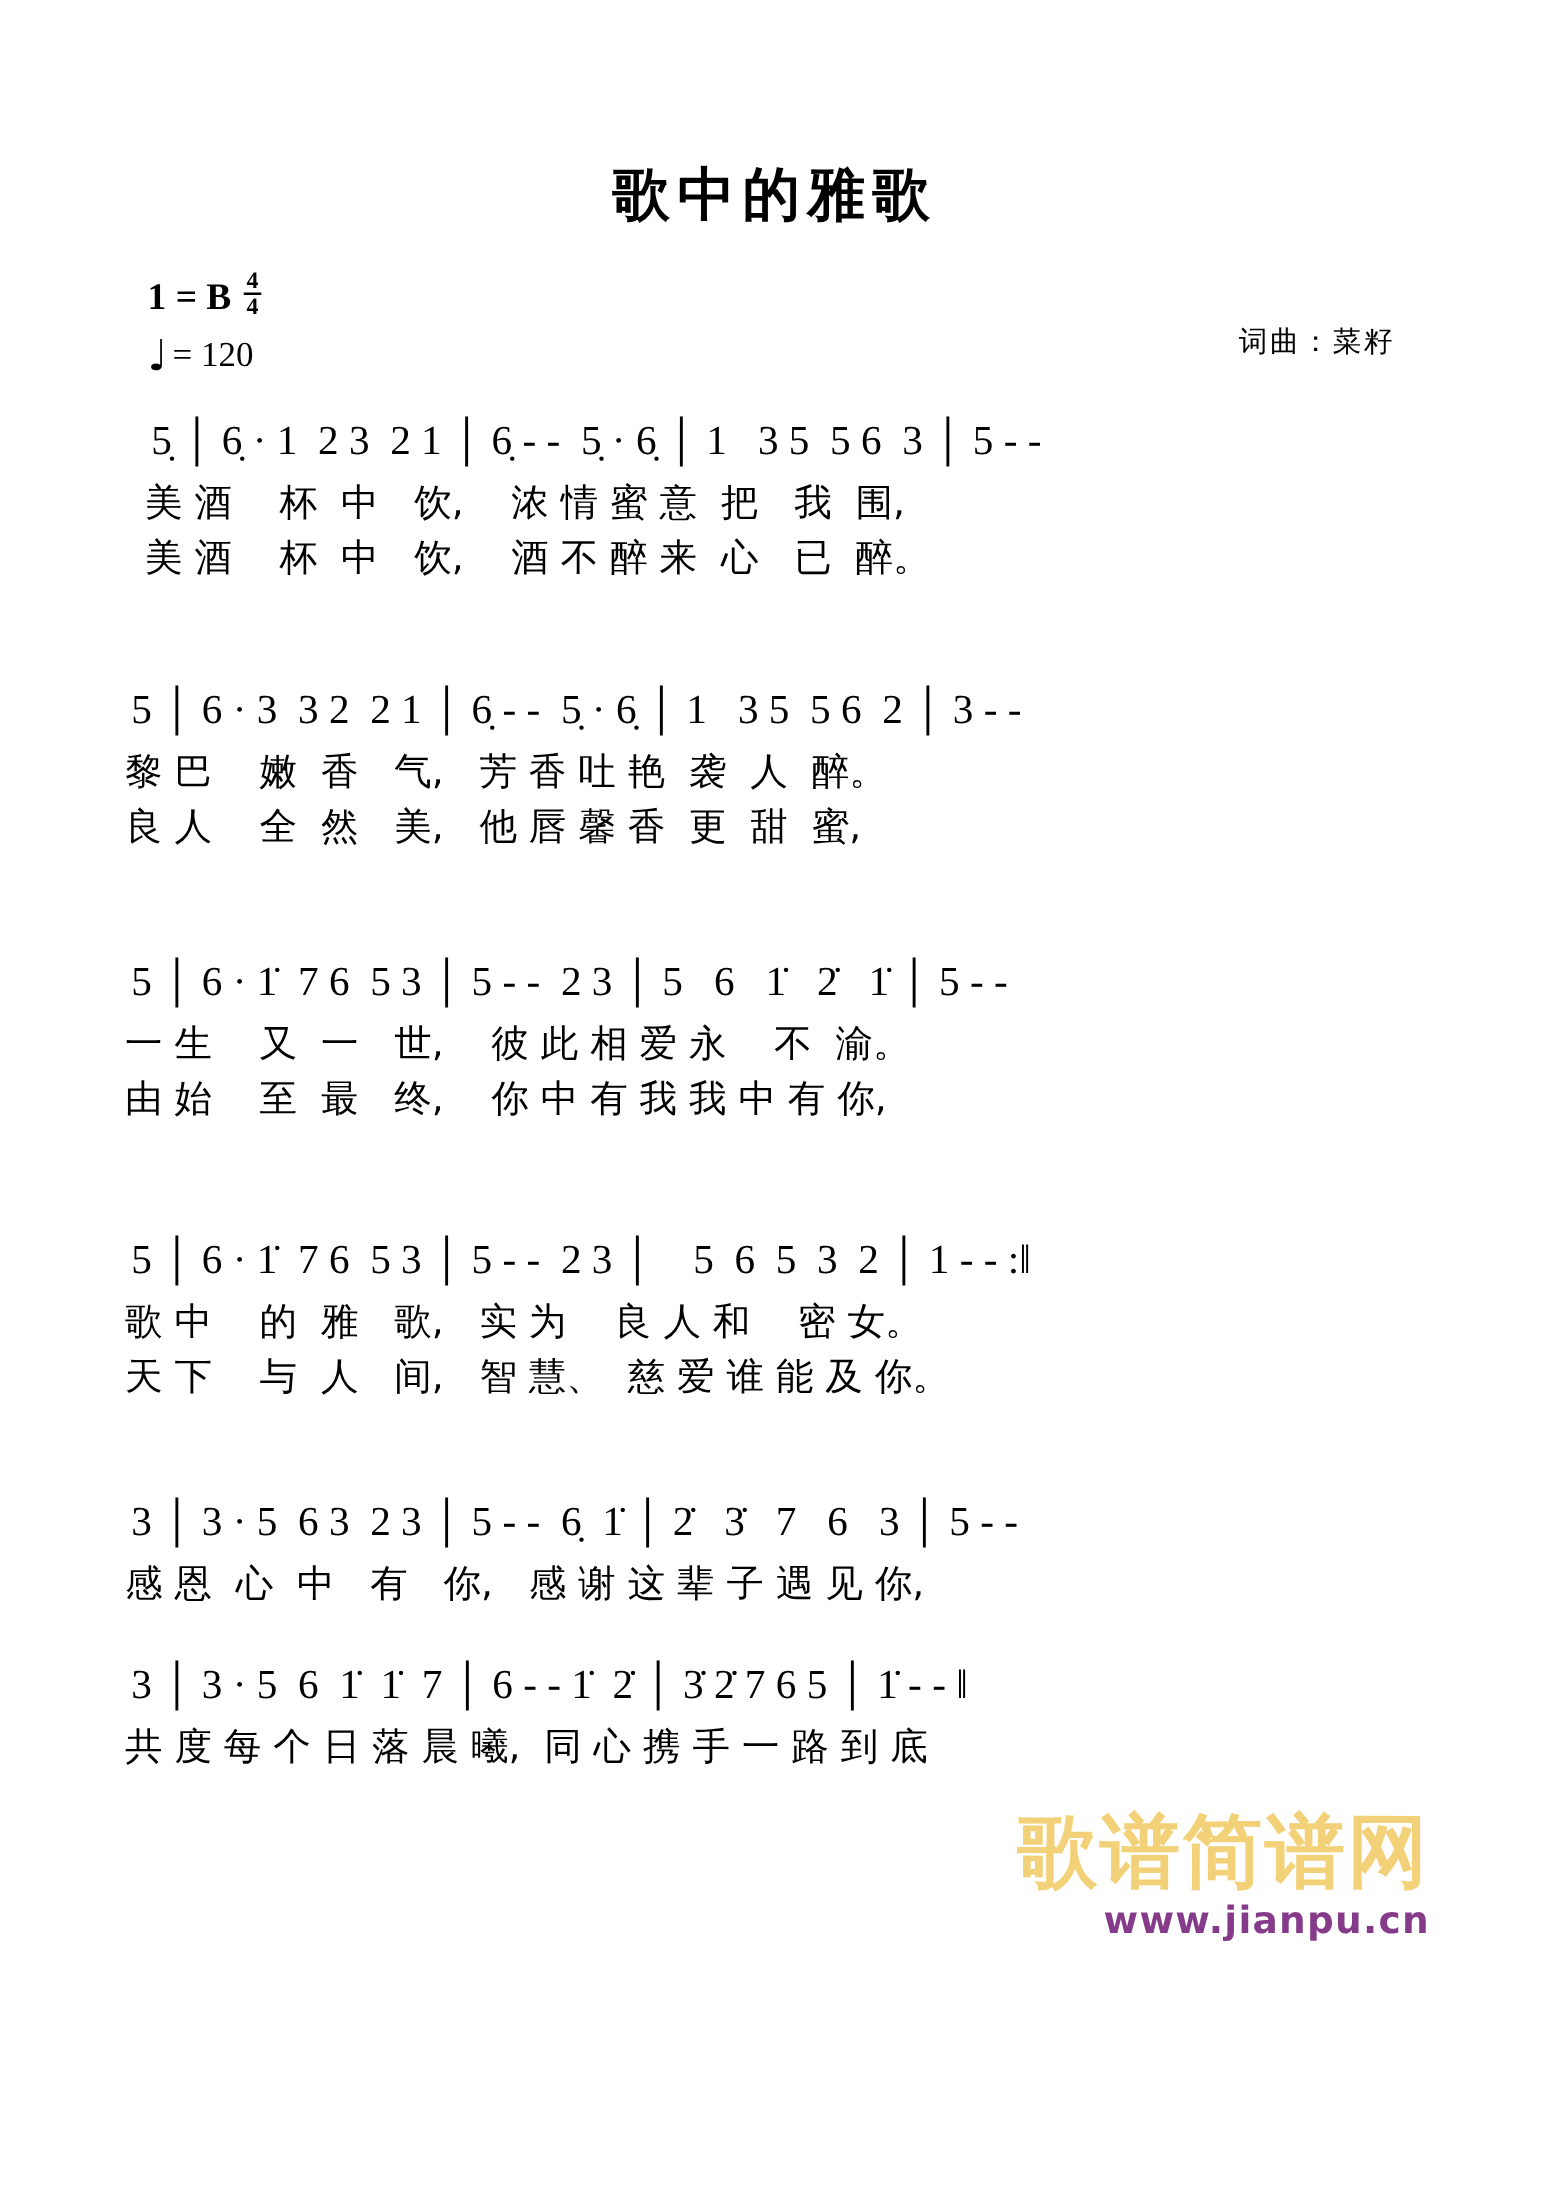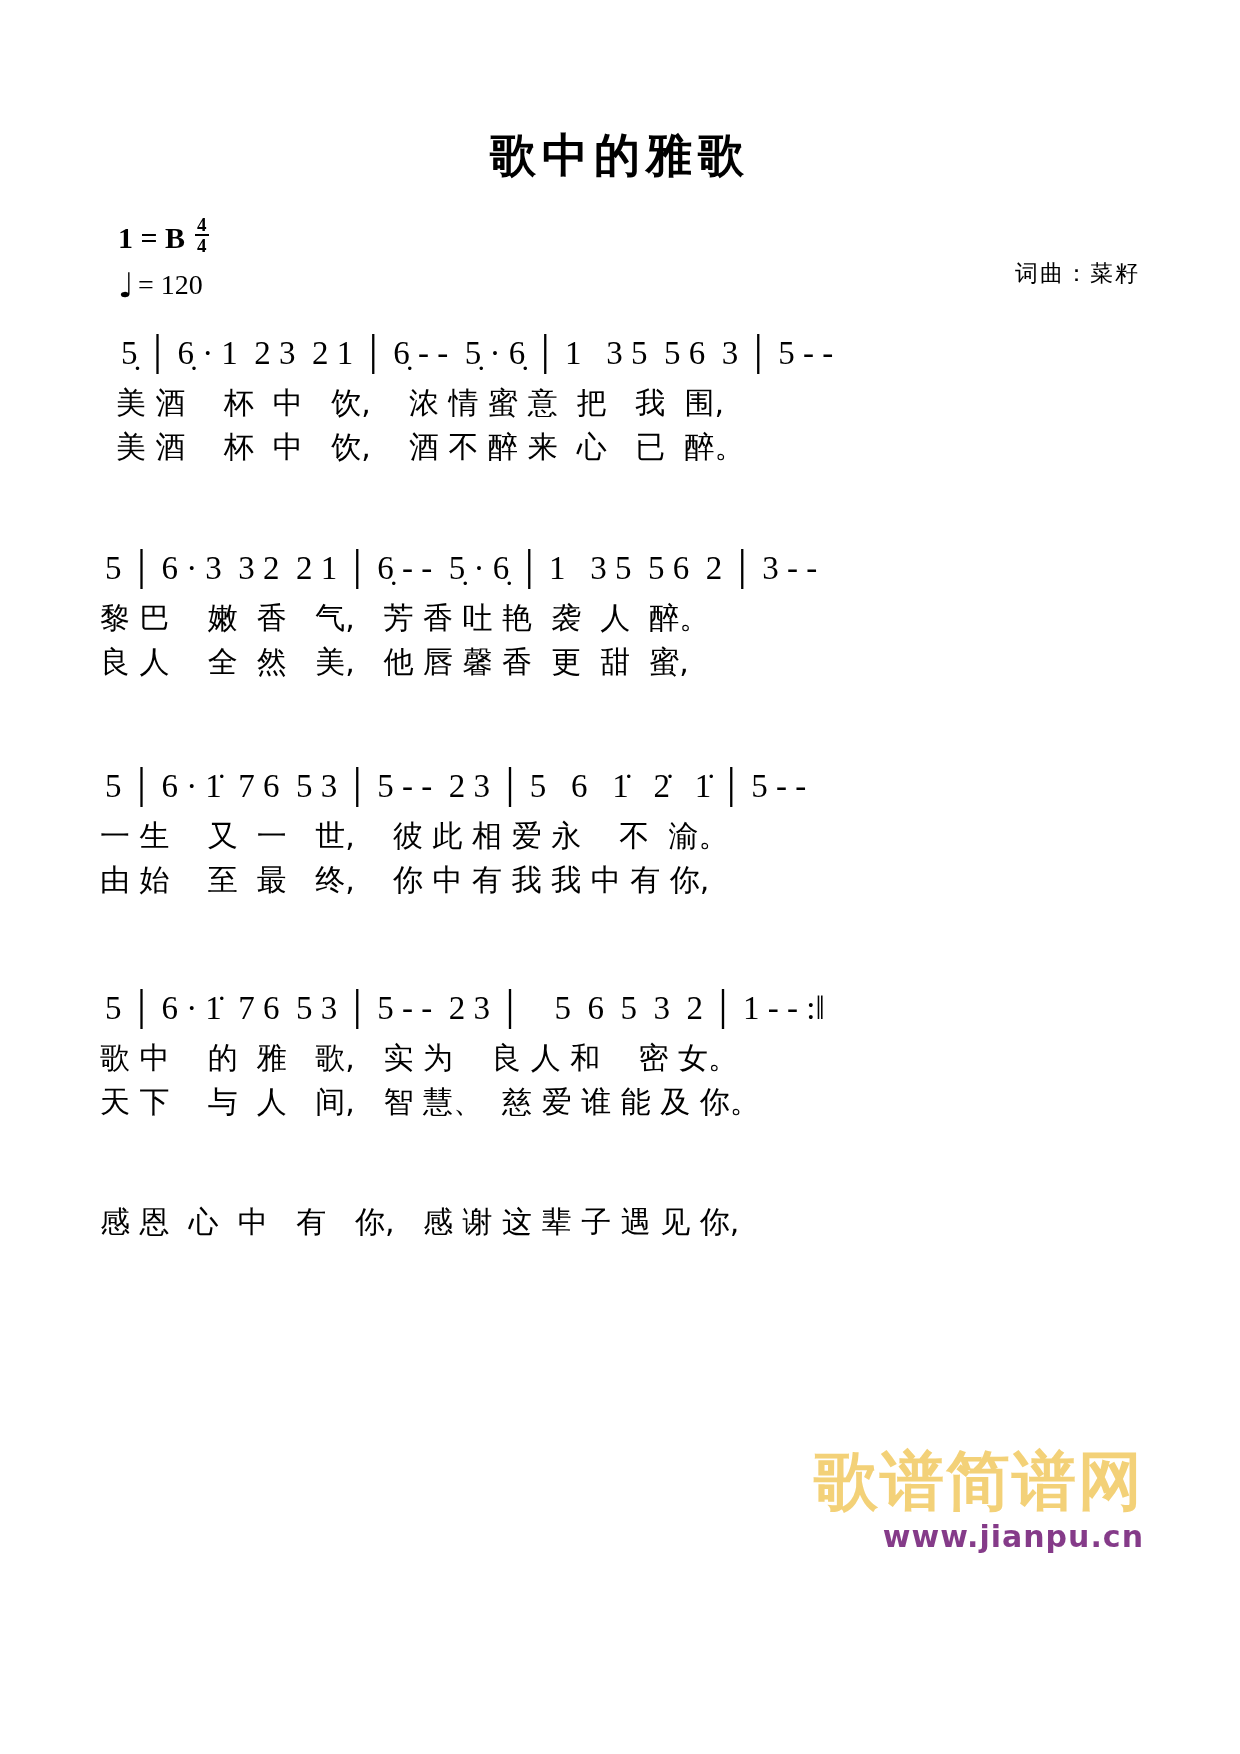--- a/index.html
+++ b/index.html
@@ -65,21 +65,21 @@
     align-items: center;
   }
   .tempo .note {
     font-size: 34px;
     line-height: 1;
     margin-right: 4px;
     font-family: "DejaVu Sans", sans-serif;
   }
   .composer {
     position: absolute;
-    right: 100px;
+    right: 124px;
     top: 258px;
     font-family: "DejaVu Sans", sans-serif;
     font-size: 23px;
     letter-spacing: 2px;
   }
 
   .system {
     position: absolute;
     left: 0;
     width: 1240px;
@@ -166,22 +166,27 @@
     <div class="lyric-row">由 始    至  最   终,    你 中 有 我 我 中 有 你,</div>
   </div>
 
   <div class="system" style="top:990px;">
     <div class="notes-row">5 │ 6 · 1̇  7 6  5 3 │ 5 - -  2 3 │    5  6  5  3  2 │ 1 - - :‖</div>
     <div class="lyric-row">歌 中    的  雅   歌,   实 为    良 人 和    密 女。</div>
     <div class="lyric-row">天 下    与  人   间,   智 慧、  慈 爱 谁 能 及 你。</div>
   </div>
 
   <div class="system" style="top:1200px;">
+    <div class="notes-row">3 │ 3 · 5  6 3  2 3 │ 5 - -  6̣  1̇ │ 2̇   3̇   7   6   3 │ 5 - -</div>
     <div class="lyric-row">感 恩  心  中   有   你,   感 谢 这 辈 子 遇 见 你,</div>
   </div>
 
+  <div class="system" style="top:1330px;">
+    <div class="notes-row">3 │ 3 · 5  6  1̇  1̇  7 │ 6 - - 1̇  2̇ │ 3̇ 2̇ 7 6 5 │ 1̇ - - ‖</div>
+    <div class="lyric-row">共 度 每 个 日 落 晨 曦,  同 心 携 手 一 路 到 底</div>
+  </div>
 
   <div class="watermark">
     <span class="wm-big">歌谱简谱网</span>
     <span class="wm-small">www.jianpu.cn</span>
   </div>
 
 </div>
 
 </body></html>

